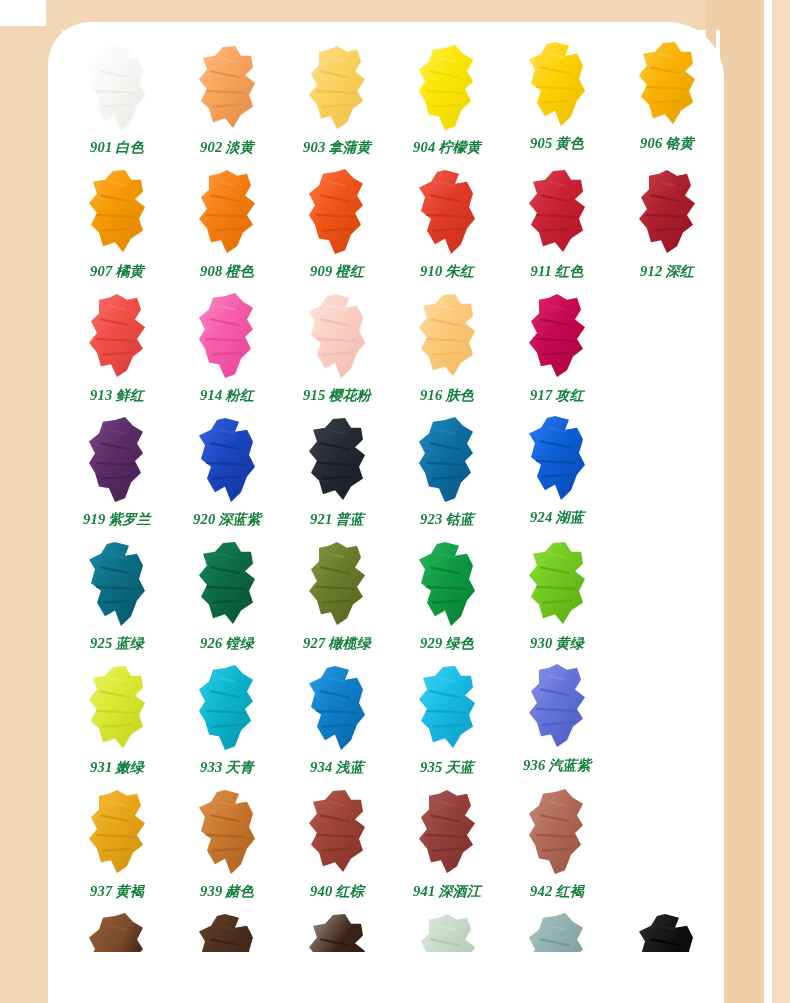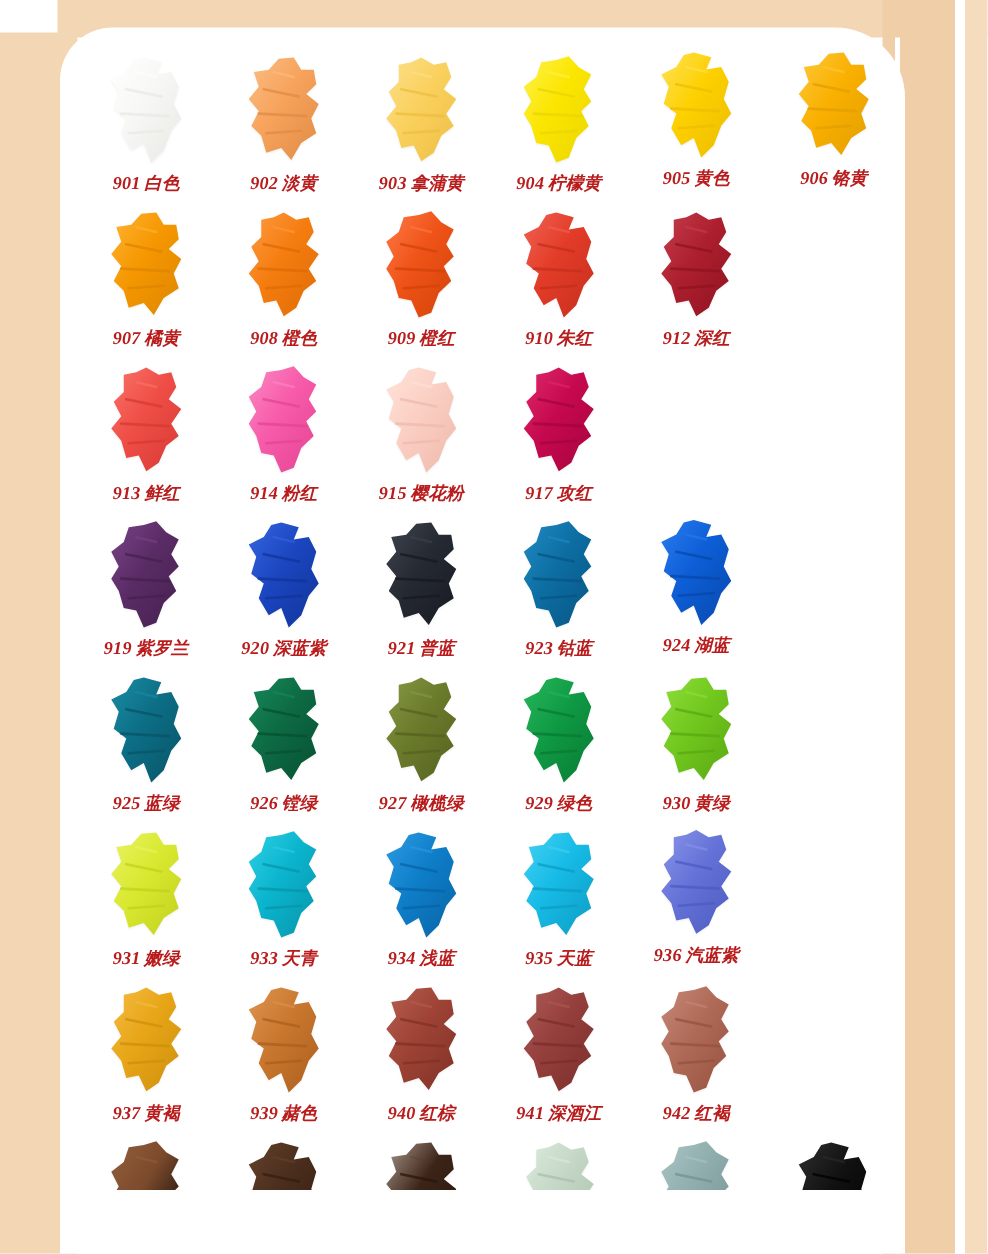--- a/index.html
+++ b/index.html
@@ -114,21 +114,21 @@
     filter: drop-shadow(0 1px 1px rgba(0,0,0,0.06));
   }
   .blob svg { display: block; width: 100%; height: 100%; }
 
   .label {
     margin-top: 2px;
     font-family: "Liberation Serif", "DejaVu Serif", serif;
     font-style: italic;
     font-weight: 700;
     font-size: 14.5px;
-    color: #b91c1c;
+    color: #15803d;
     white-space: nowrap;
     letter-spacing: 0.2px;
     line-height: 18px;
   }
   .label .code {
     font-family: "Liberation Serif", serif;
     font-style: italic;
     font-weight: 700;
   }
   .label .name {
@@ -354,20 +354,39 @@
               </svg>
             </div>
           </div>
           <div class="label"><span class="code">910</span><span class="name">朱红</span></div>
         </div>
         <div class="cell">
           <div class="swatch-wrap">
             <div class="blob">
               <svg viewBox="0 0 64 90" preserveAspectRatio="none">
                 <defs>
+                  <linearGradient id="g1_4" x1="0" y1="0" x2="1" y2="1">
+                    <stop offset="0%" stop-color="#dd4453"></stop>
+                    <stop offset="45%" stop-color="#c92135"></stop>
+                    <stop offset="100%" stop-color="#ae1526"></stop>
+                  </linearGradient>
+                </defs>
+                <path d="M28,3 L40,2 L46,12 L56,12 L58,24 L50,32 L60,40 L54,52 L58,64 L46,72 L38,86 L30,76 L18,80 L14,66 L6,58 L12,46 L4,36 L12,26 L8,14 L20,12 Z" fill="url(#g1_4)"></path>
+                <path d="M16,28 L44,34 M12,48 L50,50 M18,64 L46,62" stroke="#ae1526" stroke-width="2.2" fill="none" opacity="0.75" stroke-linecap="round"></path>
+                <path d="M24,14 L40,18" stroke="#dd4453" stroke-width="2" fill="none" opacity="0.55" stroke-linecap="round"></path>
+              </svg>
+            </div>
+          </div>
+          <div class="label"><span class="code">911</span><span class="name">红色</span></div>
+        </div>
+        <div class="cell">
+          <div class="swatch-wrap">
+            <div class="blob">
+              <svg viewBox="0 0 64 90" preserveAspectRatio="none">
+                <defs>
                   <linearGradient id="g1_5" x1="0" y1="0" x2="1" y2="1">
                     <stop offset="0%" stop-color="#c53f4c"></stop>
                     <stop offset="45%" stop-color="#ad1f2e"></stop>
                     <stop offset="100%" stop-color="#8f1322"></stop>
                   </linearGradient>
                 </defs>
                 <path d="M32,2 L42,8 L52,6 L56,18 L50,28 L60,36 L52,48 L58,58 L48,66 L42,80 L32,87 L26,74 L16,76 L12,62 L4,52 L12,42 L6,30 L14,22 L14,8 L24,6 Z" fill="url(#g1_5)"></path>
                 <path d="M16,28 L44,34 M12,48 L50,50 M18,64 L46,62" stroke="#8f1322" stroke-width="2.2" fill="none" opacity="0.75" stroke-linecap="round"></path>
                 <path d="M24,14 L40,18" stroke="#c53f4c" stroke-width="2" fill="none" opacity="0.55" stroke-linecap="round"></path>
               </svg>
@@ -432,20 +451,39 @@
               </svg>
             </div>
           </div>
           <div class="label"><span class="code">915</span><span class="name">樱花粉</span></div>
         </div>
         <div class="cell">
           <div class="swatch-wrap">
             <div class="blob">
               <svg viewBox="0 0 64 90" preserveAspectRatio="none">
                 <defs>
+                  <linearGradient id="g2_3" x1="0" y1="0" x2="1" y2="1">
+                    <stop offset="0%" stop-color="#ffdda4"></stop>
+                    <stop offset="45%" stop-color="#fcc978"></stop>
+                    <stop offset="100%" stop-color="#efb65e"></stop>
+                  </linearGradient>
+                </defs>
+                <path d="M28,3 L40,2 L46,12 L56,12 L58,24 L50,32 L60,40 L54,52 L58,64 L46,72 L38,86 L30,76 L18,80 L14,66 L6,58 L12,46 L4,36 L12,26 L8,14 L20,12 Z" fill="url(#g2_3)"></path>
+                <path d="M16,28 L44,34 M12,48 L50,50 M18,64 L46,62" stroke="#efb65e" stroke-width="2.2" fill="none" opacity="0.75" stroke-linecap="round"></path>
+                <path d="M24,14 L40,18" stroke="#ffdda4" stroke-width="2" fill="none" opacity="0.55" stroke-linecap="round"></path>
+              </svg>
+            </div>
+          </div>
+          <div class="label"><span class="code">916</span><span class="name">肤色</span></div>
+        </div>
+        <div class="cell">
+          <div class="swatch-wrap">
+            <div class="blob">
+              <svg viewBox="0 0 64 90" preserveAspectRatio="none">
+                <defs>
                   <linearGradient id="g2_4" x1="0" y1="0" x2="1" y2="1">
                     <stop offset="0%" stop-color="#e02a6e"></stop>
                     <stop offset="45%" stop-color="#c6094e"></stop>
                     <stop offset="100%" stop-color="#a5033f"></stop>
                   </linearGradient>
                 </defs>
                 <path d="M32,2 L42,8 L52,6 L56,18 L50,28 L60,36 L52,48 L58,58 L48,66 L42,80 L32,87 L26,74 L16,76 L12,62 L4,52 L12,42 L6,30 L14,22 L14,8 L24,6 Z" fill="url(#g2_4)"></path>
                 <path d="M16,28 L44,34 M12,48 L50,50 M18,64 L46,62" stroke="#a5033f" stroke-width="2.2" fill="none" opacity="0.75" stroke-linecap="round"></path>
                 <path d="M24,14 L40,18" stroke="#e02a6e" stroke-width="2" fill="none" opacity="0.55" stroke-linecap="round"></path>
               </svg>

